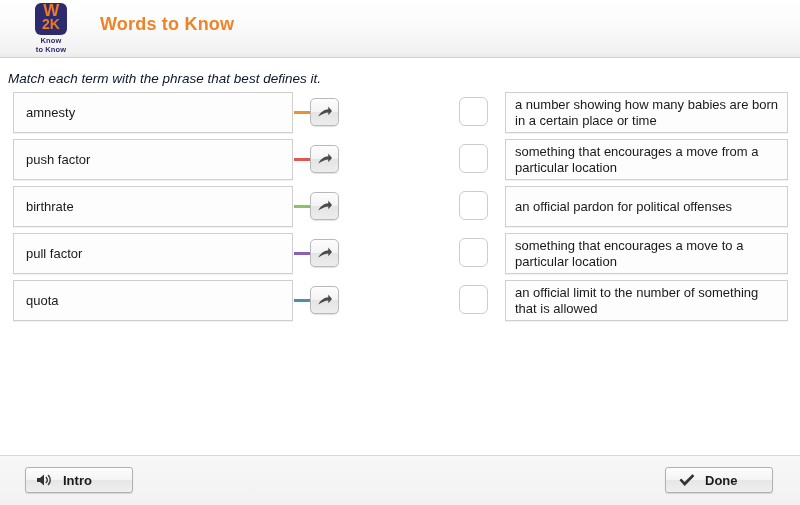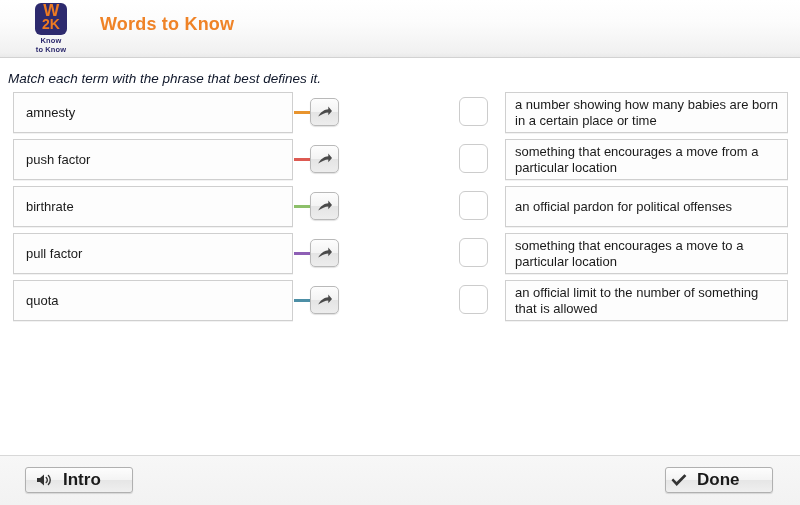--- a/index.html
+++ b/index.html
@@ -218,23 +218,23 @@
     background: linear-gradient(to bottom, #fdfdfd 0%, #f4f4f4 48%, #e6e6e6 52%, #efefef 100%);
     border: 1px solid #b0b0b0;
     border-radius: 3px;
     box-sizing: border-box;
     box-shadow: 0 1px 1px rgba(0,0,0,0.12);
     cursor: pointer;
     display: flex;
     align-items: center;
   }
   #intro-btn { left: 25px; width: 108px; padding-left: 10px; }
-  #done-btn  { left: 665px; width: 108px; padding-left: 4px; }
+  #done-btn  { left: 665px; width: 108px; padding-left: 12px; }
   .fbtn-label {
-    font-size: 17px;
+    font-size: 13px;
     font-weight: bold;
     color: #1a1a1a;
     margin-left: 9px;
   }
   .fbtn-icon { display: flex; align-items: center; }
 </style>
 </head>
 <body>
 
 <div id="app">

